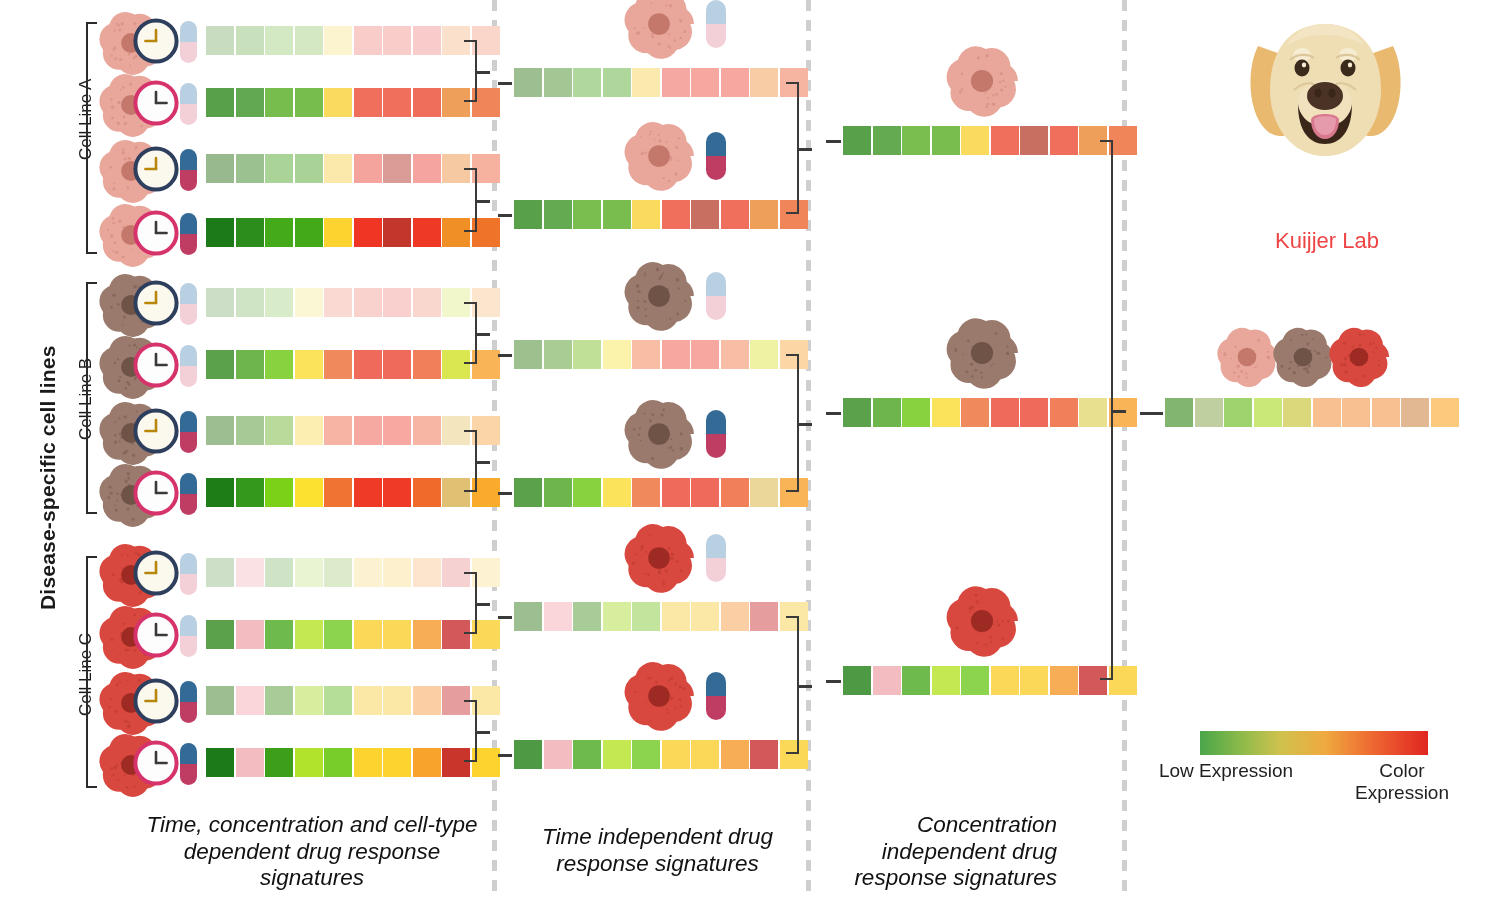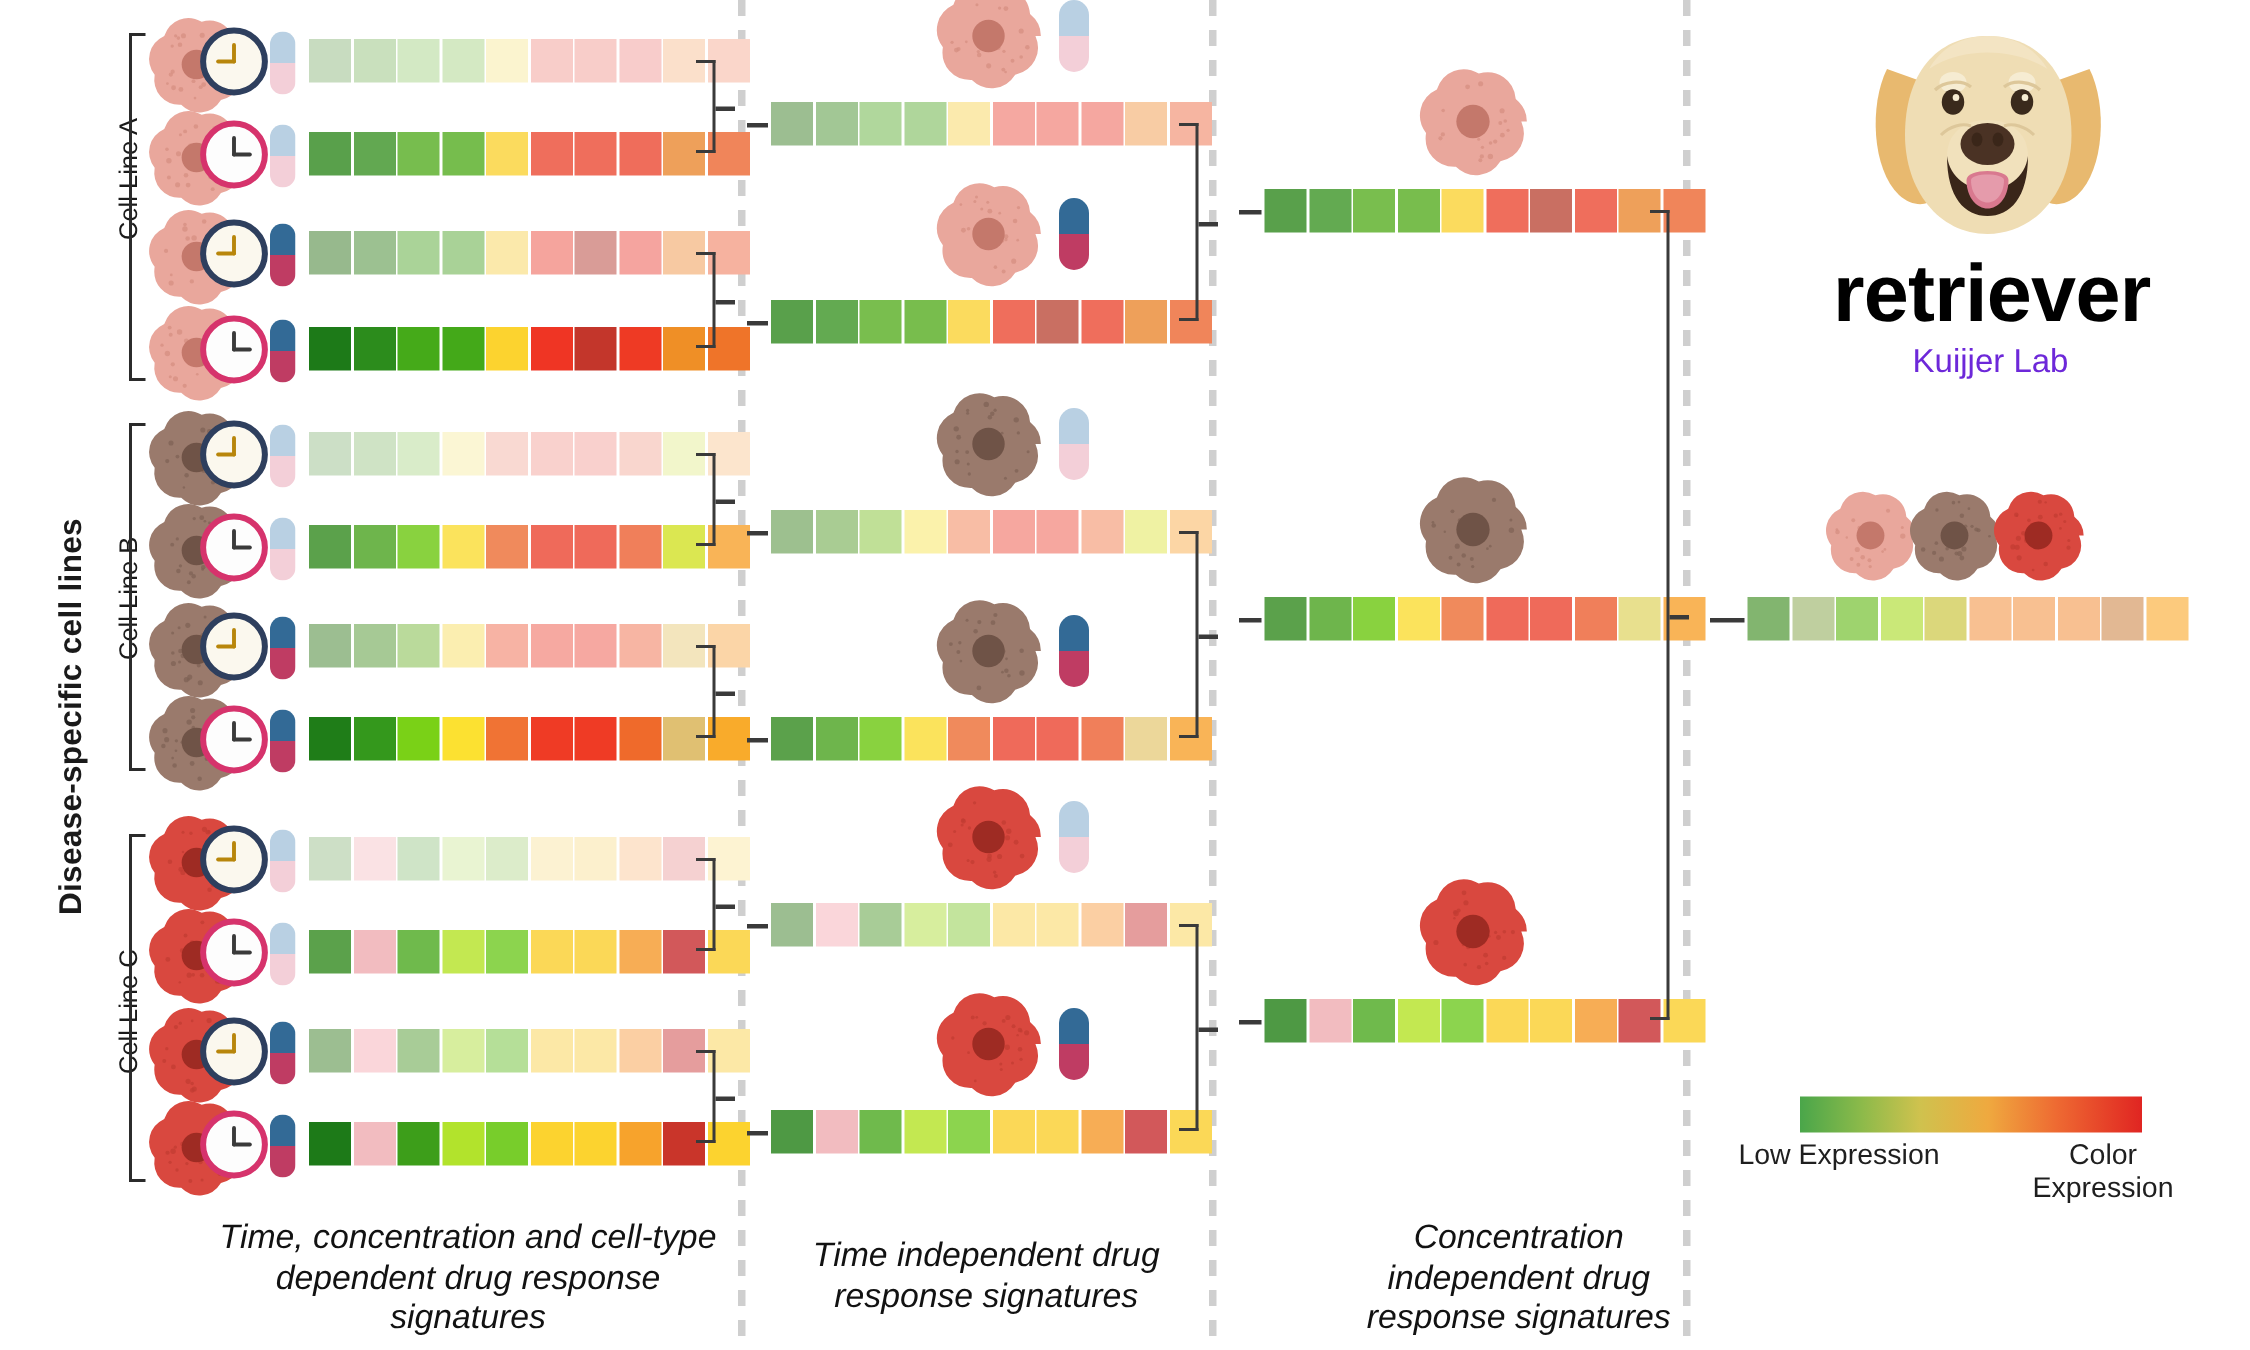--- a/index.html
+++ b/index.html
@@ -92,21 +92,21 @@
   .logo-word {
     position: absolute;
     font-size: 54px;
     font-weight: bold;
     color: #000;
     letter-spacing: -0.5px;
   }
   .logo-sub {
     position: absolute;
     font-size: 22px;
-    color: #6d28d9;
+    color: #ef4444;
   }
 
   
   .legend-title {
     position: absolute;
     font-size: 20px;
     color: #262626;
     text-align: center;
   }
   .legend-bar {
@@ -1242,24 +1242,23 @@
       <ellipse cx="97" cy="88" rx="18" ry="14" fill="#4a3224"></ellipse>
       <ellipse cx="90" cy="85" rx="3.6" ry="4.6" fill="#3a2619"></ellipse>
       <ellipse cx="104" cy="85" rx="3.6" ry="4.6" fill="#3a2619"></ellipse>
 
       <path d="M70 96 C74 126 120 126 124 96 C124 124 112 136 97 136 C82 136 70 124 70 96 Z" fill="#3a2619"></path>
 
       <path d="M83 112 C83 104 111 104 111 112 C111 124 104 131 97 131 C90 131 83 124 83 112 Z" fill="#d9798f"></path>
       <path d="M86 112 C86 107 108 107 108 112 C108 121 103 127 97 127 C91 127 86 121 86 112 Z" fill="#e59bab"></path>
     </svg>
   </div>
-  <div class="logo-word" style="left:1222px; top:165px; width:210px; text-align:center;">retriever</div>
   <div class="logo-sub" style="left:1222px; top:228px; width:210px; text-align:center;">Kuijjer Lab</div>
 
   <div class="legend-bar" style="left:1200px; top:731px; width:228px;"></div>
   <div class="legend-low" style="left:1156px; top:760px; width:140px;">Low Expression</div>
   <div class="legend-high" style="left:1332px; top:760px; width:140px;">Color Expression</div>
 
   <div class="caption" style="left:142px; top:812px; width:340px;text-align:center;">Time, concentration and cell-type dependent drug response signatures</div>
   <div class="caption" style="left:520px; top:824px; width:275px;">Time independent drug response signatures</div>
-  <div class="caption" style="left:880px; top:812px; width:265px;">Concentration independent drug response signatures</div>
+  <div class="caption" style="left:792px; top:812px; width:265px;text-align:right;">Concentration independent drug response signatures</div>
 
 </div>
 
 </body></html>

